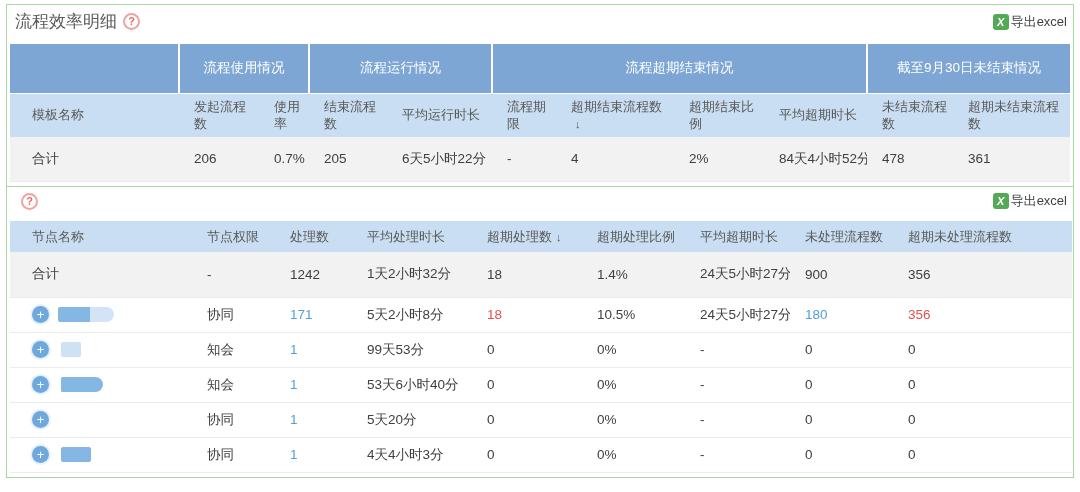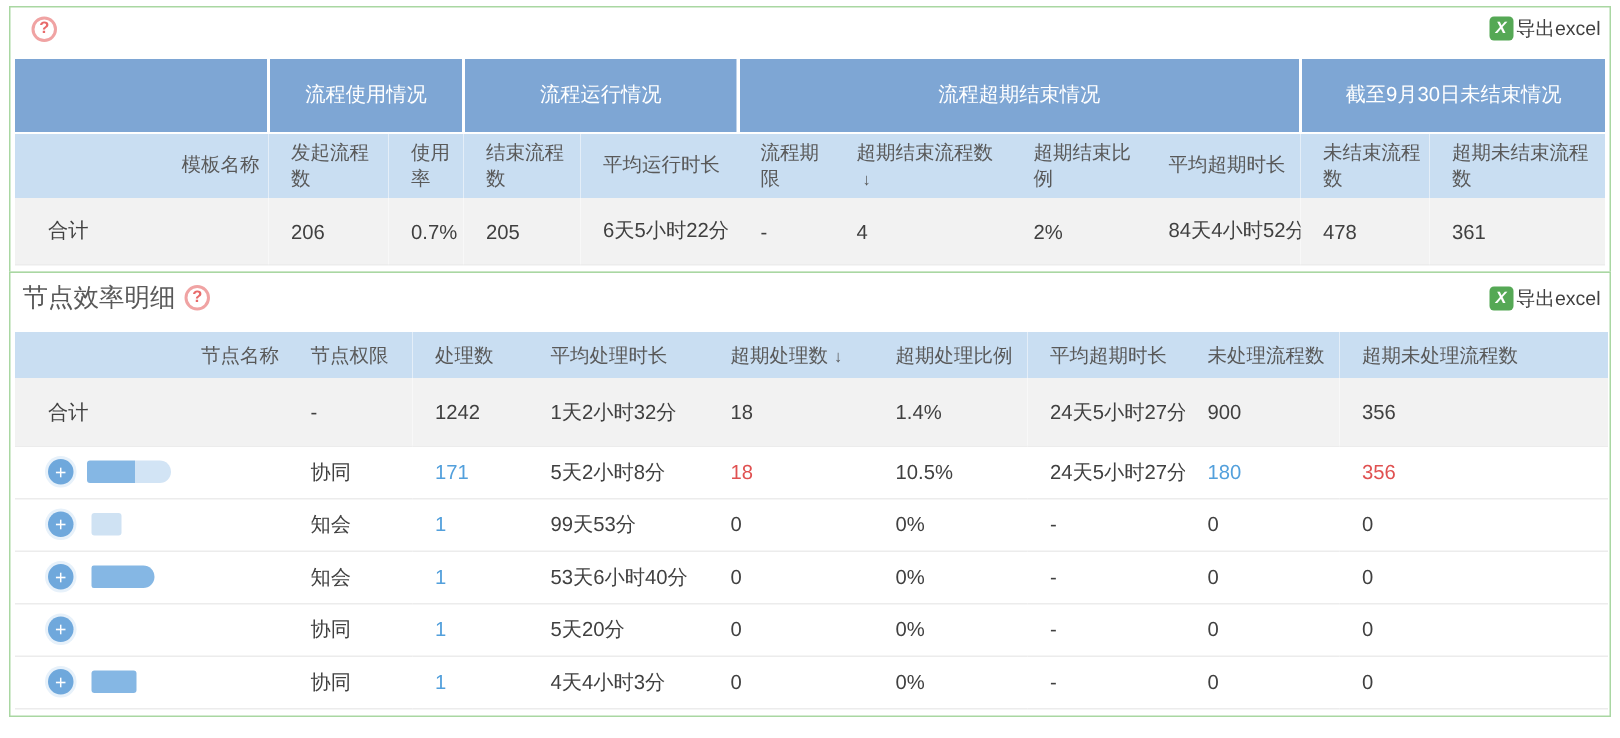--- a/index.html
+++ b/index.html
@@ -38,21 +38,21 @@
     background:#7ea6d4; color:#ffffff; font-weight:normal; font-size:13.5px;
     height:49px; text-align:center; border-left:2px solid #ffffff;
     border-bottom:1px solid #ffffff; overflow:hidden; white-space:nowrap;
   }
   th.group.first { border-left:none; }
   th.sub {
     background:#c9def2; color:#595959; font-weight:normal; font-size:13px;
     text-align:left; vertical-align:middle; line-height:1.35;
     padding:4px 6px 4px 15px; height:31px; overflow:hidden;
   }
-  th.sub:first-child { padding-left:22px;text-align:right; }
+  th.sub:first-child { padding-left:22px; }
   td {
     font-size:13.5px; color:#404040; height:35px;
     padding:0 6px 0 15px; border-bottom:1px solid #ececec;
     overflow:hidden; white-space:nowrap;
   }
   td:first-child { padding-left:22px; }
   tr.total td { background:#f2f2f2; height:45px; }
   .link { color:#53a0dc; cursor:pointer;text-align:center; }
   .alert { color:#e05151; }
   .sort-arrow { font-size:11px; color:#555; margin-left:4px; cursor:pointer; font-weight:bold; }
@@ -69,20 +69,21 @@
   .redact.medium      { width:42px; margin-left:3px; border-radius:2px 10px 10px 2px; }
   .redact.medium-small{ width:30px; margin-left:3px; border-radius:2px; }
 </style>
 </head>
 <body>
 
 <div class="page">
 
   <section class="panel">
     <div class="panel-header">
+      <span class="panel-title">流程效率明细</span>
       <span class="help-icon">?</span>
       <button class="export-btn">
         <span class="excel-icon">X</span>
         <span>导出excel</span>
       </button>
     </div>
     <table class="report-table">
         <colgroup>
           <col style="width: 169px;">
           <col style="width: 80px;">
@@ -131,21 +132,20 @@
             <td><span>84天4小时52分</span></td>
             <td><span>478</span></td>
             <td><span>361</span></td>
           </tr>
         </tbody>
       </table>
   </section>
 
   <section class="panel">
     <div class="panel-header">
-      <span class="panel-title">节点效率明细</span>
       <span class="help-icon">?</span>
       <button class="export-btn">
         <span class="excel-icon">X</span>
         <span>导出excel</span>
       </button>
     </div>
     <table class="report-table">
         <colgroup>
           <col style="width: 182px;">
           <col style="width: 83px;">

